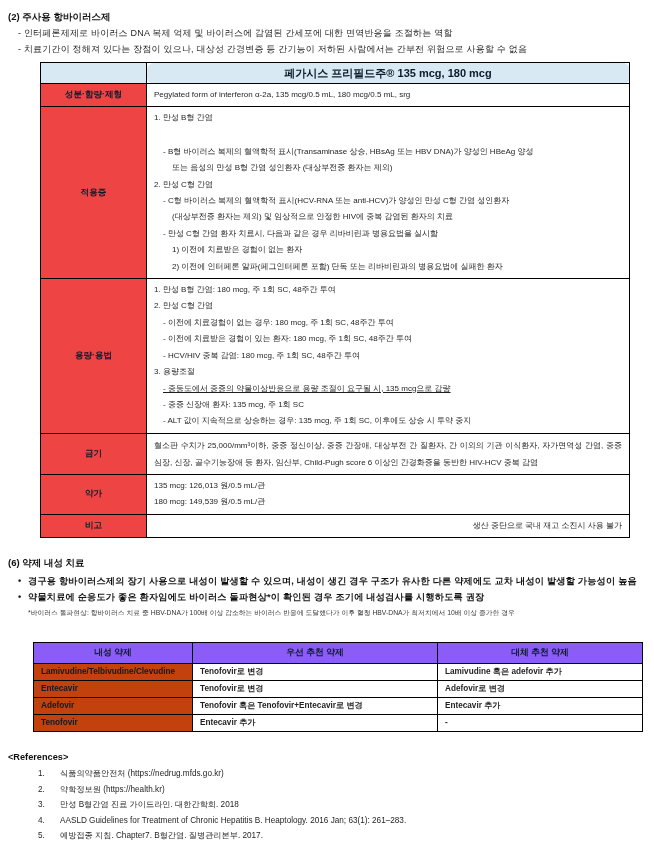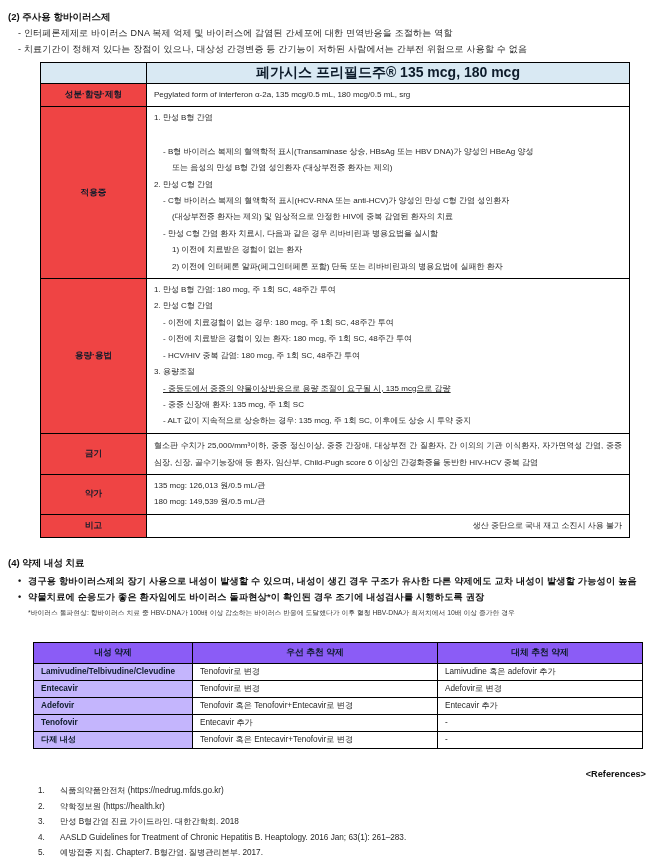--- a/index.html
+++ b/index.html
@@ -20,55 +20,55 @@
   
   .s2-lines { margin-left: 10px; margin-top: 1px; }
   .s2-line { line-height: 16px; font-size: 9px; letter-spacing: 0.2px; }
 
   
   table { border-collapse: collapse; table-layout: fixed; }
   .drug-table { margin: 5px 0 0 32px; width: 590px; border: 1.5px solid #000; }
   .drug-table td { border: 1px solid #000; vertical-align: middle; }
   .drug-table .title-cell {
     background: #d9e9f3; text-align: center; font-weight: bold;
-    font-size: 14px; height: 21px; color: #0d1b2a;
+    font-size: 11px; height: 21px; color: #0d1b2a; border-radius: 7px;
   }
   .drug-table .corner-cell { background: #d9e9f3; width: 106px; }
   .drug-table .label-cell {
     width: 106px; background: #ef4444; font-weight: bold; text-align: center;
     font-size: 8.6px; color: #0d1b2a; padding: 2px;
   }
   .drug-table .content-cell { padding: 3px 7px; font-size: 8px; vertical-align: middle; }
   .cell-line { line-height: 16.4px; white-space: normal; }
   .cell-line.justify { text-align: justify; line-height: 17px; }
 
   
   .sec3 { margin-top: 18px; }
   .s3-bullets { margin-left: 10px; margin-top: 3px; }
   .s3-item { display: flex; font-weight: 600; font-size: 9.2px; line-height: 16px; color: #141414; }
   .s3-bullet { width: 10px; flex: 0 0 10px; }
   .s3-text { flex: 1; letter-spacing: 0.2px; }
   .footnote { margin-left: 20px; margin-top: 2px; font-size: 6.8px; color: #333; line-height: 11px; }
 
   
   .res-table { margin: 24px 0 0 25px; width: 609px; border: 1.7px solid #000; }
-  .res-table td { border: 1px solid #000; padding: 2px 7px; vertical-align: middle; }
+  .res-table td { border: 1px solid #000; padding: 2px 7px; vertical-align: middle; font-weight: bold; }
   .res-table .hdr {
     background: #8b5cf6; font-weight: bold; text-align: center;
     font-size: 8.8px; height: 21px; color: #0d1b2a; padding: 2px;
   }
-  .res-table .drug-col { background: #c4b5fd; font-weight: bold; font-size: 8.2px; color: #0d1b2a; }
+  .res-table .drug-col { background: #c2410c; font-weight: bold; font-size: 8.2px; color: #0d1b2a; }
   .res-table .val { font-size: 8.2px; height: 17px; }
   .col-resist { width: 159px; }
   .col-first  { width: 245px; }
   .col-alt    { width: 205px; }
 
   
   .refs { margin-top: 20px; }
-  .ref-title { font-weight: bold; font-size: 9.2px; color: #111; text-align: right; }
+  .ref-title { font-weight: bold; font-size: 9.2px; color: #111; }
   .ref-list { margin-top: 4px; }
   .ref-item { display: flex; margin-left: 30px; line-height: 15.6px; font-size: 8.2px; }
   .ref-num { width: 22px; flex: 0 0 22px; }
   .ref-text { flex: 1; }
 </style>
 </head>
 <body>
 
 <div class="page">
 
@@ -136,21 +136,21 @@
         <tr>
           <td class="label-cell">비고</td>
           <td class="content-cell">
             <div class="cell-line" style="padding-left: 0px; text-align: right;">생산 중단으로 국내 재고 소진시 사용 불가</div>
           </td>
         </tr>
       </tbody>
   </table>
 
   <div class="sec3">
-    <div class="sec-title">(4) 약제 내성 치료</div>
+    <div class="sec-title">(6) 약제 내성 치료</div>
     <div class="s3-bullets">
         <div class="s3-item">
           <span class="s3-bullet">•</span>
           <span class="s3-text">경구용 항바이러스제의 장기 사용으로 내성이 발생할 수 있으며, 내성이 생긴 경우 구조가 유사한 다른 약제에도 교차 내성이 발생할 가능성이 높음</span>
         </div>
         <div class="s3-item">
           <span class="s3-bullet">•</span>
           <span class="s3-text">약물치료에 순응도가 좋은 환자임에도 바이러스 돌파현상*이 확인된 경우 조기에 내성검사를 시행하도록 권장</span>
         </div>
       </div>
@@ -182,25 +182,20 @@
         <tr>
           <td class="drug-col val">Adefovir</td>
           <td class="val">Tenofovir 혹은 Tenofovir+Entecavir로 변경</td>
           <td class="val">Entecavir 추가</td>
         </tr>
         <tr>
           <td class="drug-col val">Tenofovir</td>
           <td class="val">Entecavir 추가</td>
           <td class="val">-</td>
         </tr>
-        <tr>
-          <td class="drug-col val">다제 내성</td>
-          <td class="val">Tenofovir 혹은 Entecavir+Tenofovir로 변경</td>
-          <td class="val">-</td>
-        </tr>
       </tbody>
   </table>
 
   <div class="refs">
     <div class="ref-title">&lt;References&gt;</div>
     <div class="ref-list">
         <div class="ref-item">
           <span class="ref-num">1.</span>
           <span class="ref-text">식품의약품안전처 (https://nedrug.mfds.go.kr)</span>
         </div>

